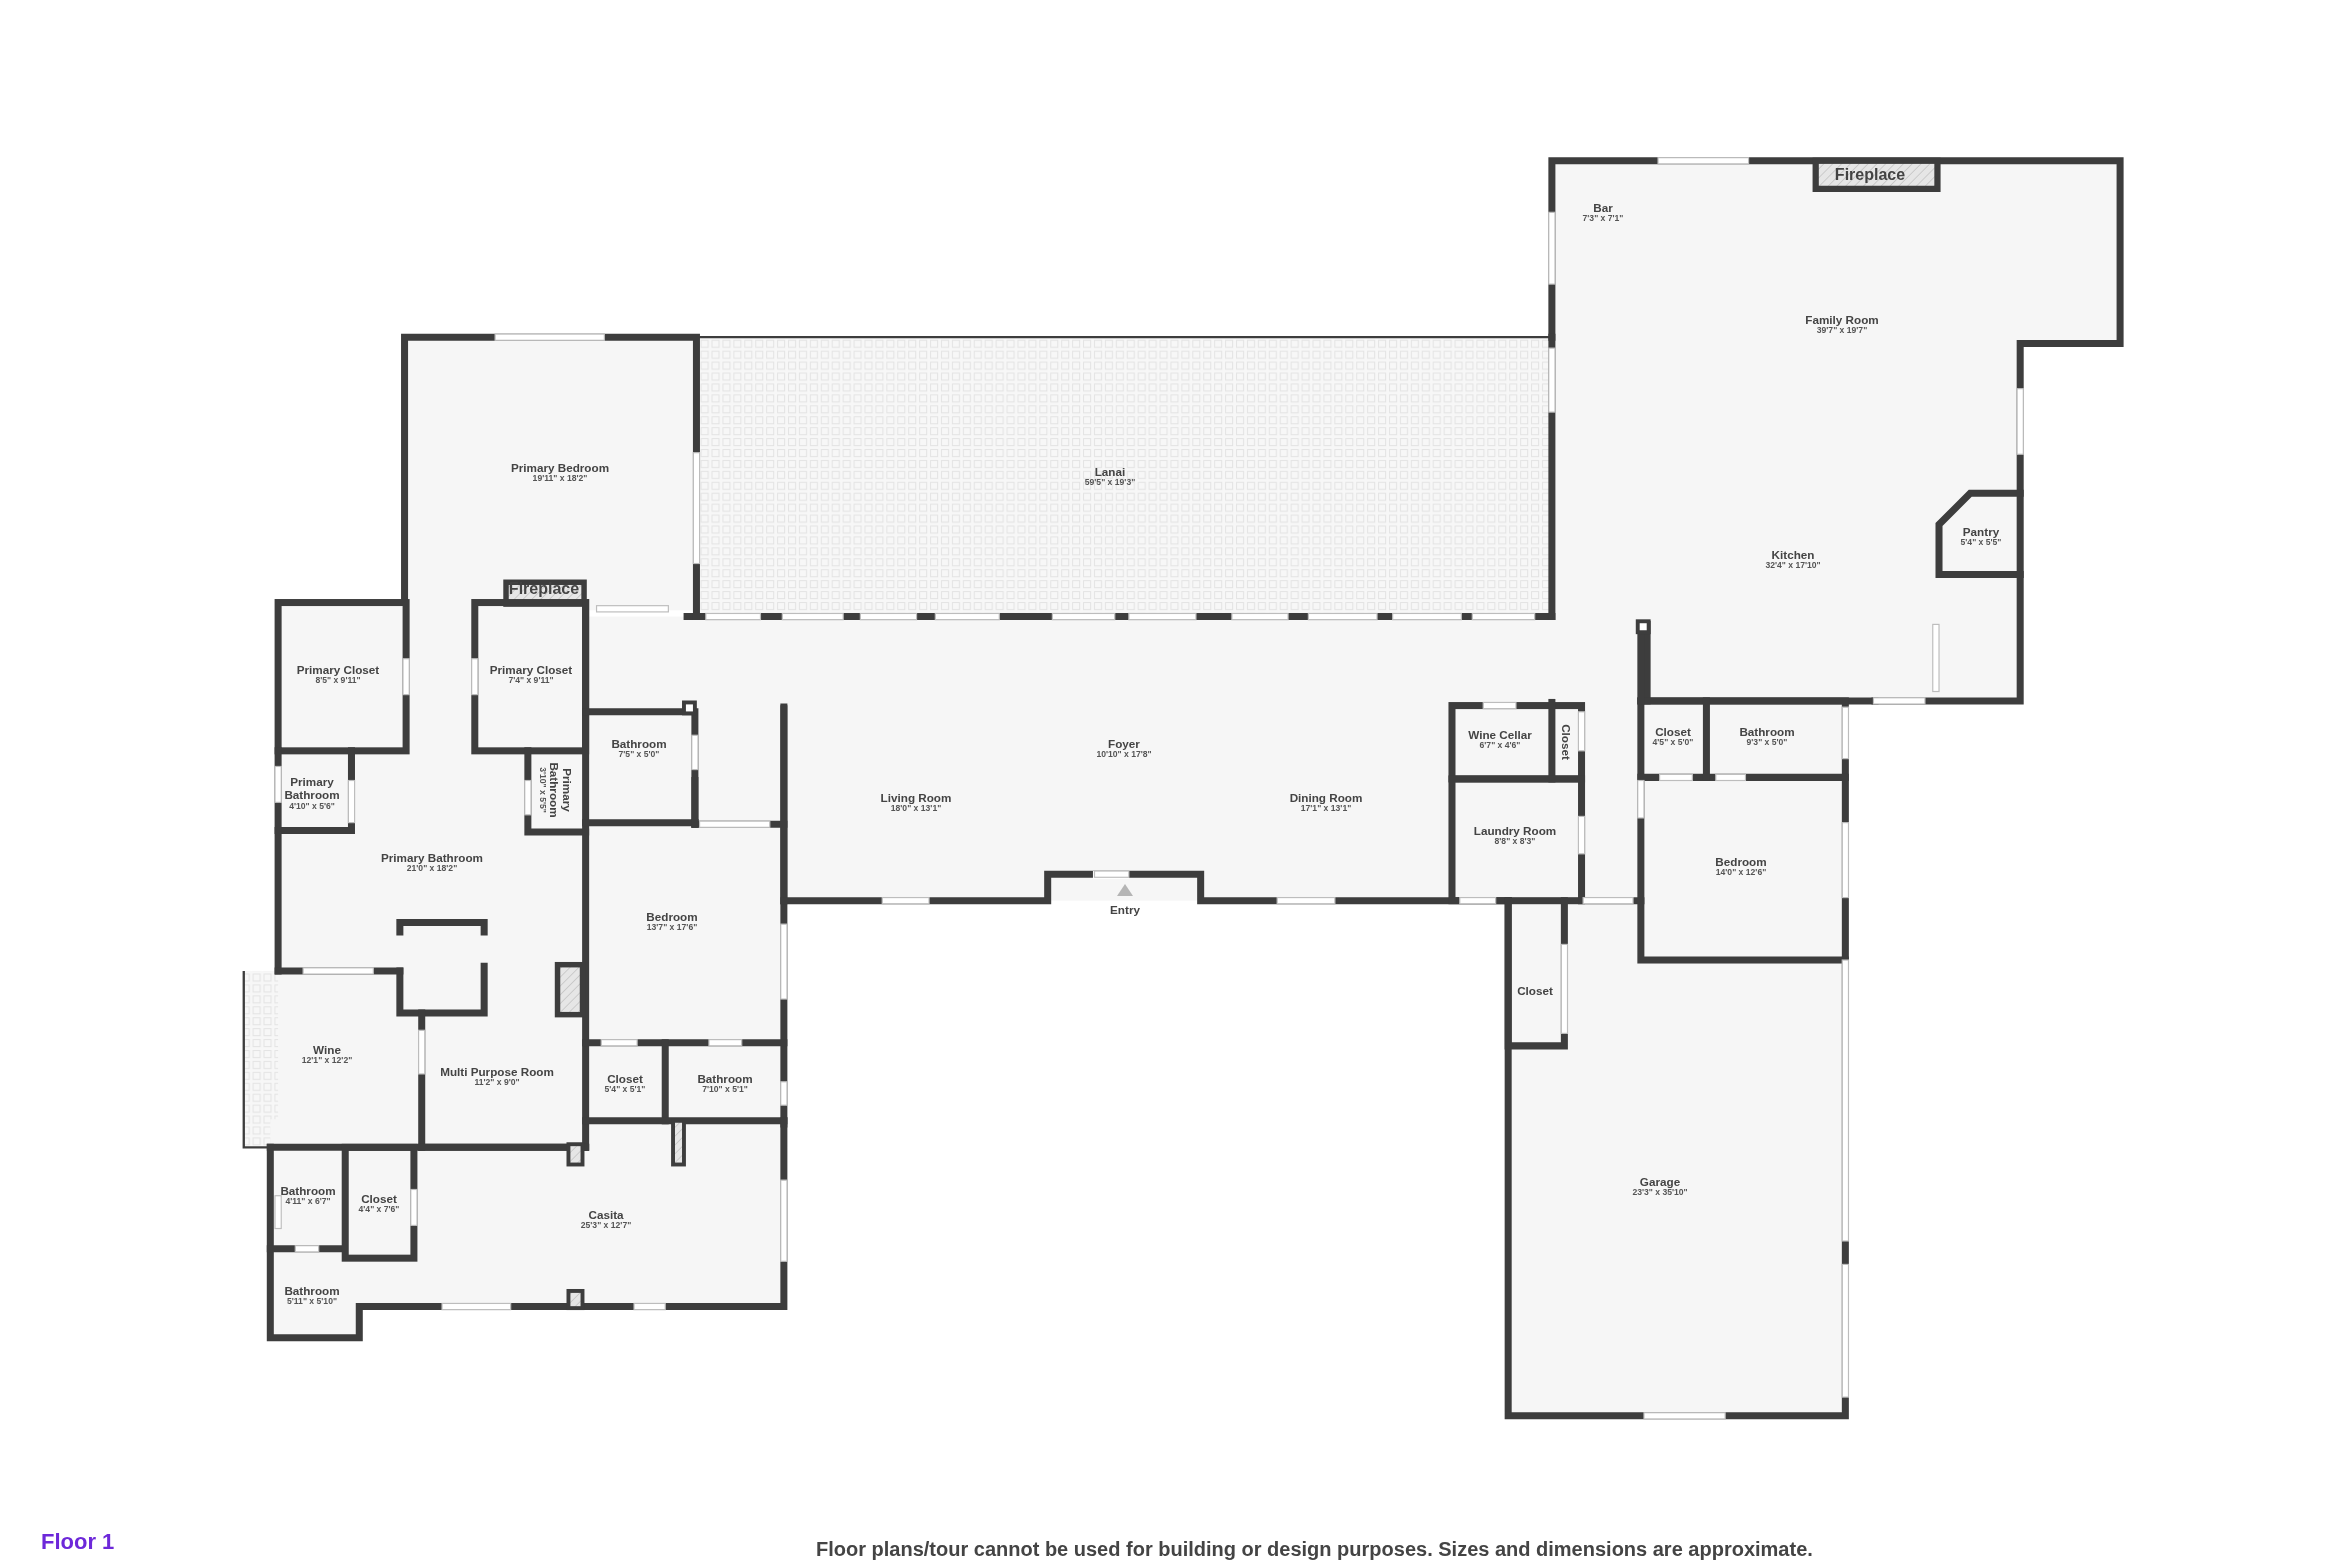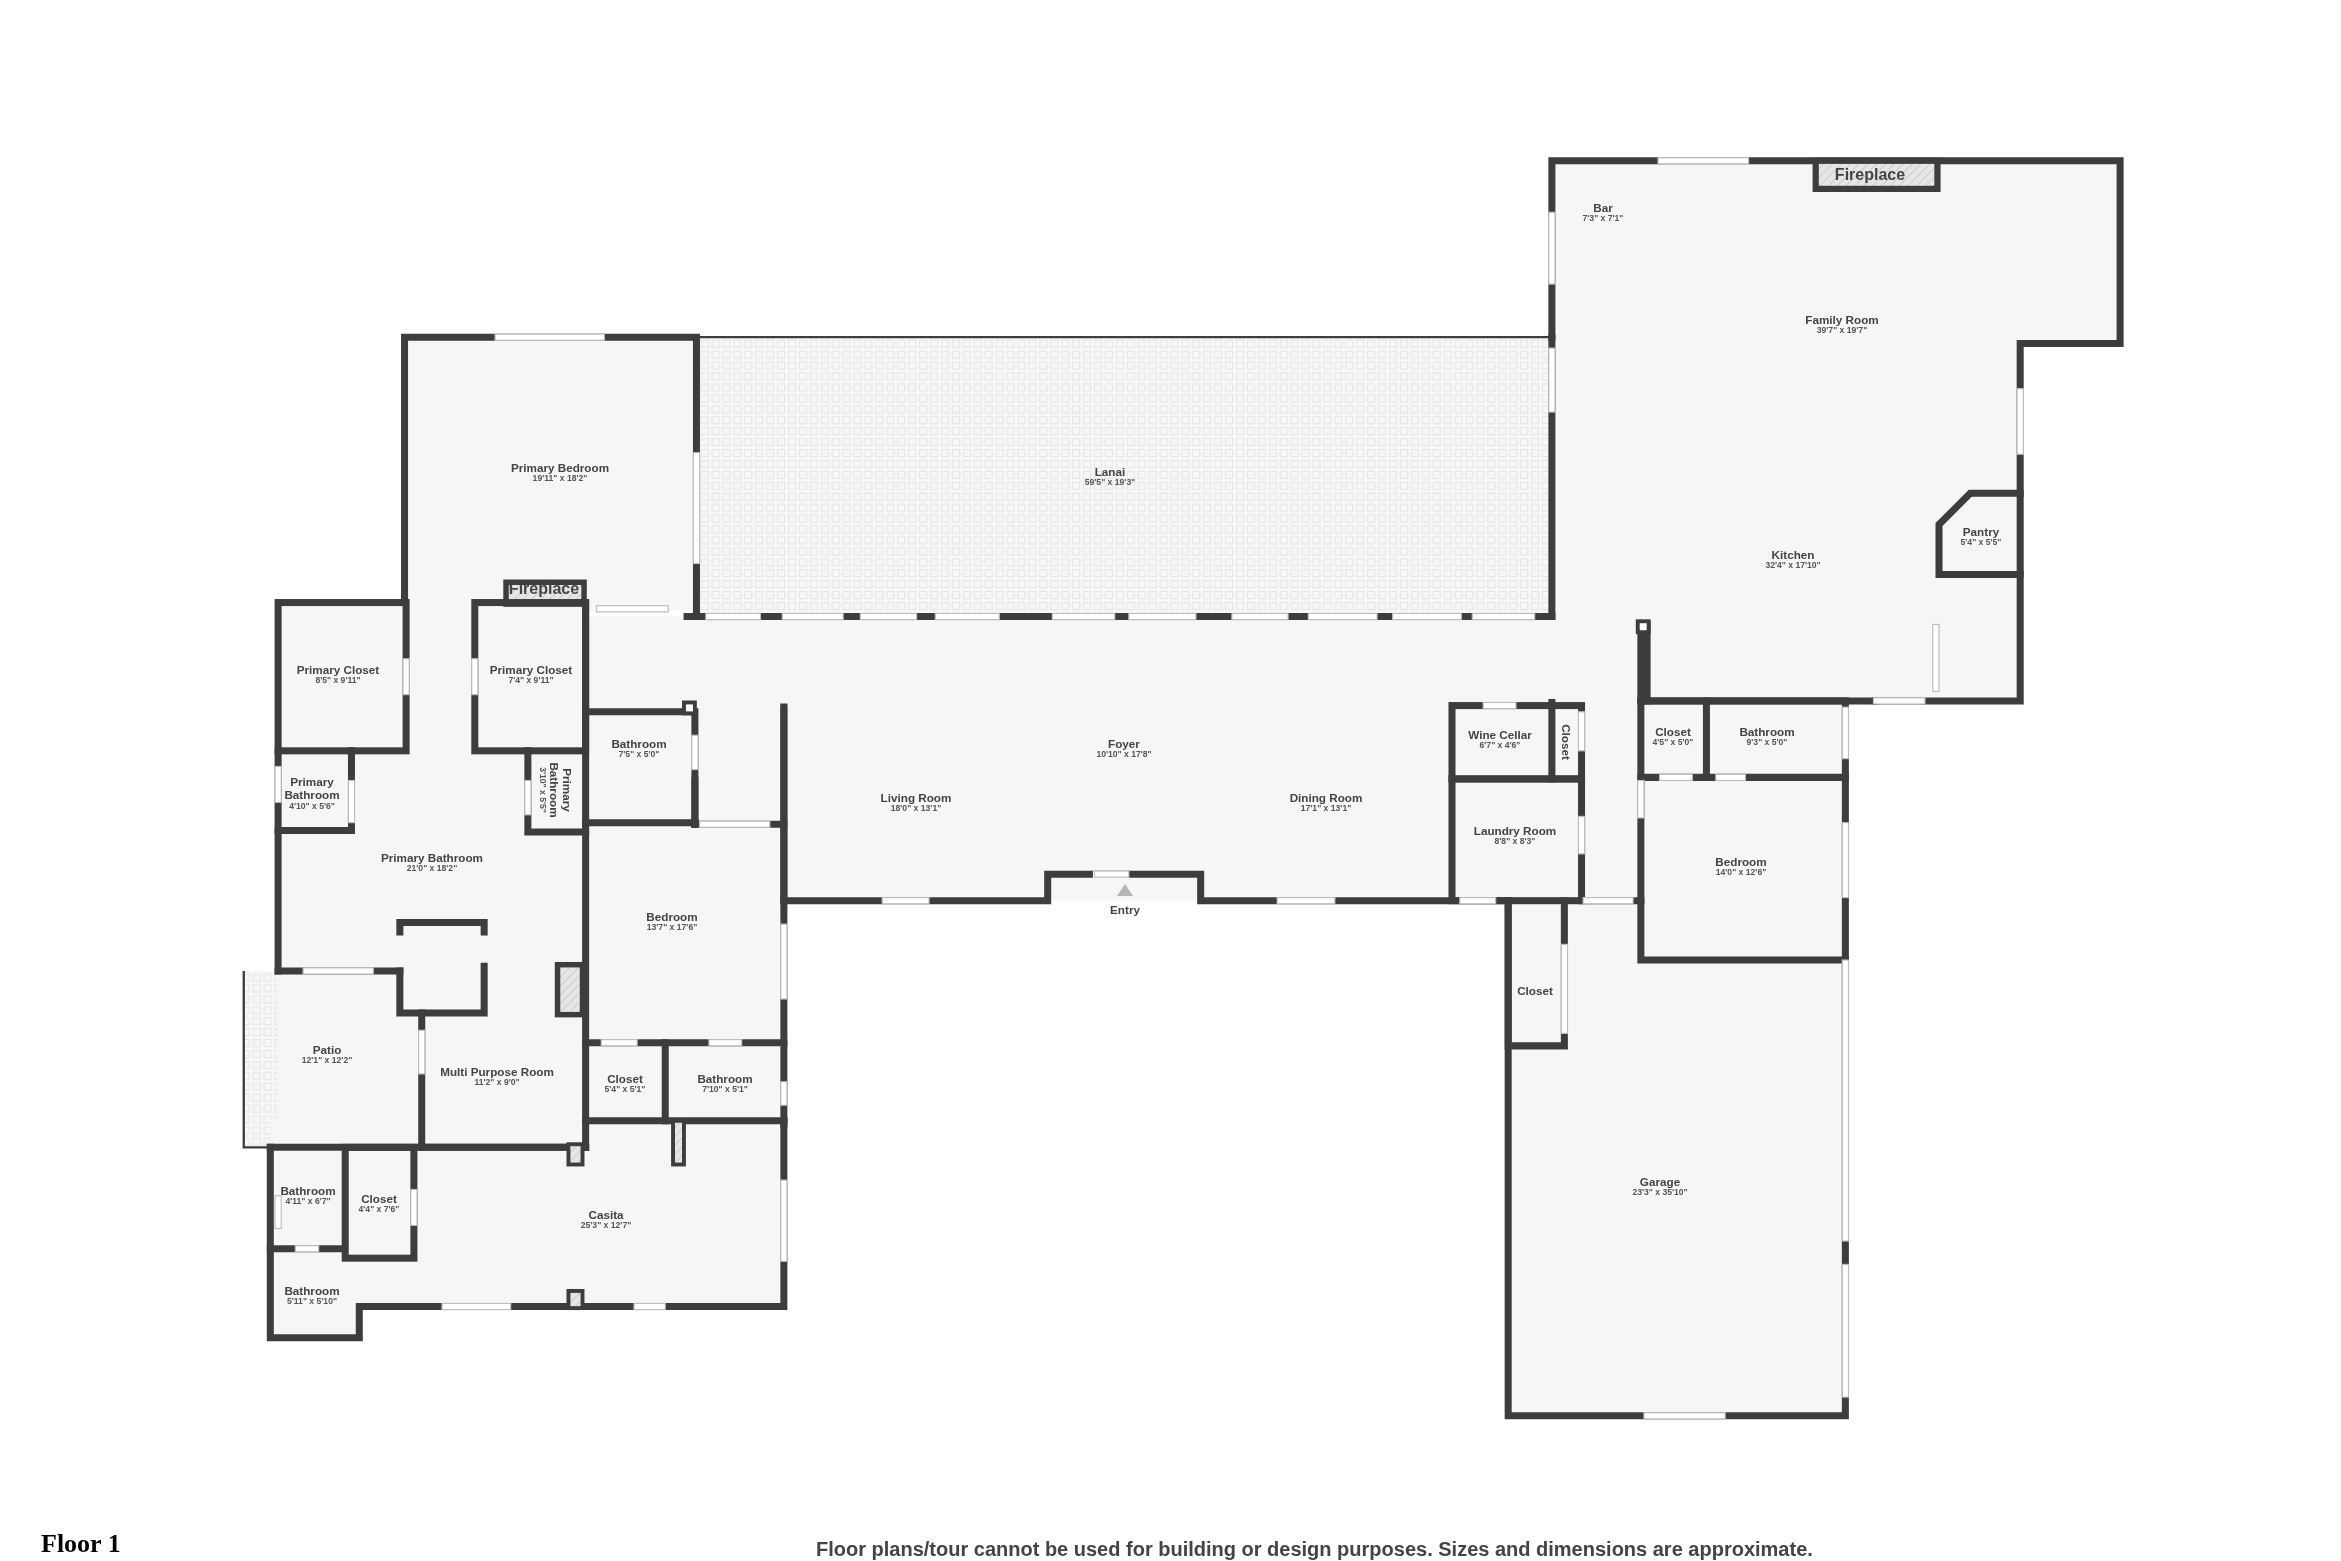--- a/index.html
+++ b/index.html
@@ -14,21 +14,21 @@
   .label { position: absolute; transform: translate(-50%, -50%); text-align: center;
            color: #444444; white-space: nowrap; line-height: 1.15; }
   .label .name { font-weight: bold; font-size: 11.7px; display: block; }
   .label .dim { font-size: 8.6px; display: block; font-weight: bold; color: #555; }
   .label.vert { transform: translate(-50%, -50%) rotate(90deg); }
   .fp-label { position: absolute; transform: translate(-50%, -50%); font-size: 16px; color:#444; font-weight: bold; }
   .entry-arrow { position: absolute; width: 0; height: 0; border-left: 8.6px solid transparent;
                  border-right: 8.6px solid transparent; border-bottom: 12.5px solid #b5b5b5;
                  transform: translate(-50%, -50%); }
   .entry-label { position: absolute; transform: translate(-50%, -50%); font-size: 11.7px; font-weight: bold; color: #444; }
-  .floor-title { position: absolute; left: 41px; top: 1529px; font-size: 26px; color: #000000; font-weight: bold; font-family: Liberation Serif, serif; }
+  .floor-title { position: absolute; left: 41px; top: 1529px; font-size: 22px; color: #6d28d9; font-weight: bold; }
   .disclaimer { position: absolute; left: 816px; top: 1538px; font-size: 20px; color: #444; font-weight: bold; }
 </style>
 </head>
 <body>
 
 <svg id="plan" viewBox="0 0 3000 2000" xmlns="http://www.w3.org/2000/svg">
   <defs>
     <pattern id="tile" width="14" height="14" patternUnits="userSpaceOnUse">
       <rect width="14" height="14" fill="#f7f7f7"></rect>
       <rect x="2" y="2" width="9" height="9" fill="none" stroke="#e2e2e2" stroke-width="1.2"></rect>
@@ -269,21 +269,21 @@
 </div>
 <div class="label" style="left:639px; top:749px;">
   <span class="name">Bathroom</span>
   <span class="dim">7'5" x 5'0"</span>
 </div>
 <div class="label" style="left:672px; top:922px;">
   <span class="name">Bedroom</span>
   <span class="dim">13'7" x 17'6"</span>
 </div>
 <div class="label" style="left:327px; top:1055px;">
-  <span class="name">Patio</span>
+  <span class="name">Wine</span>
   <span class="dim">12'1" x 12'2"</span>
 </div>
 <div class="label" style="left:497px; top:1077px;">
   <span class="name">Multi Purpose Room</span>
   <span class="dim">11'2" x 9'0"</span>
 </div>
 <div class="label" style="left:625px; top:1084px;">
   <span class="name">Closet</span>
   <span class="dim">5'4" x 5'1"</span>
 </div>

